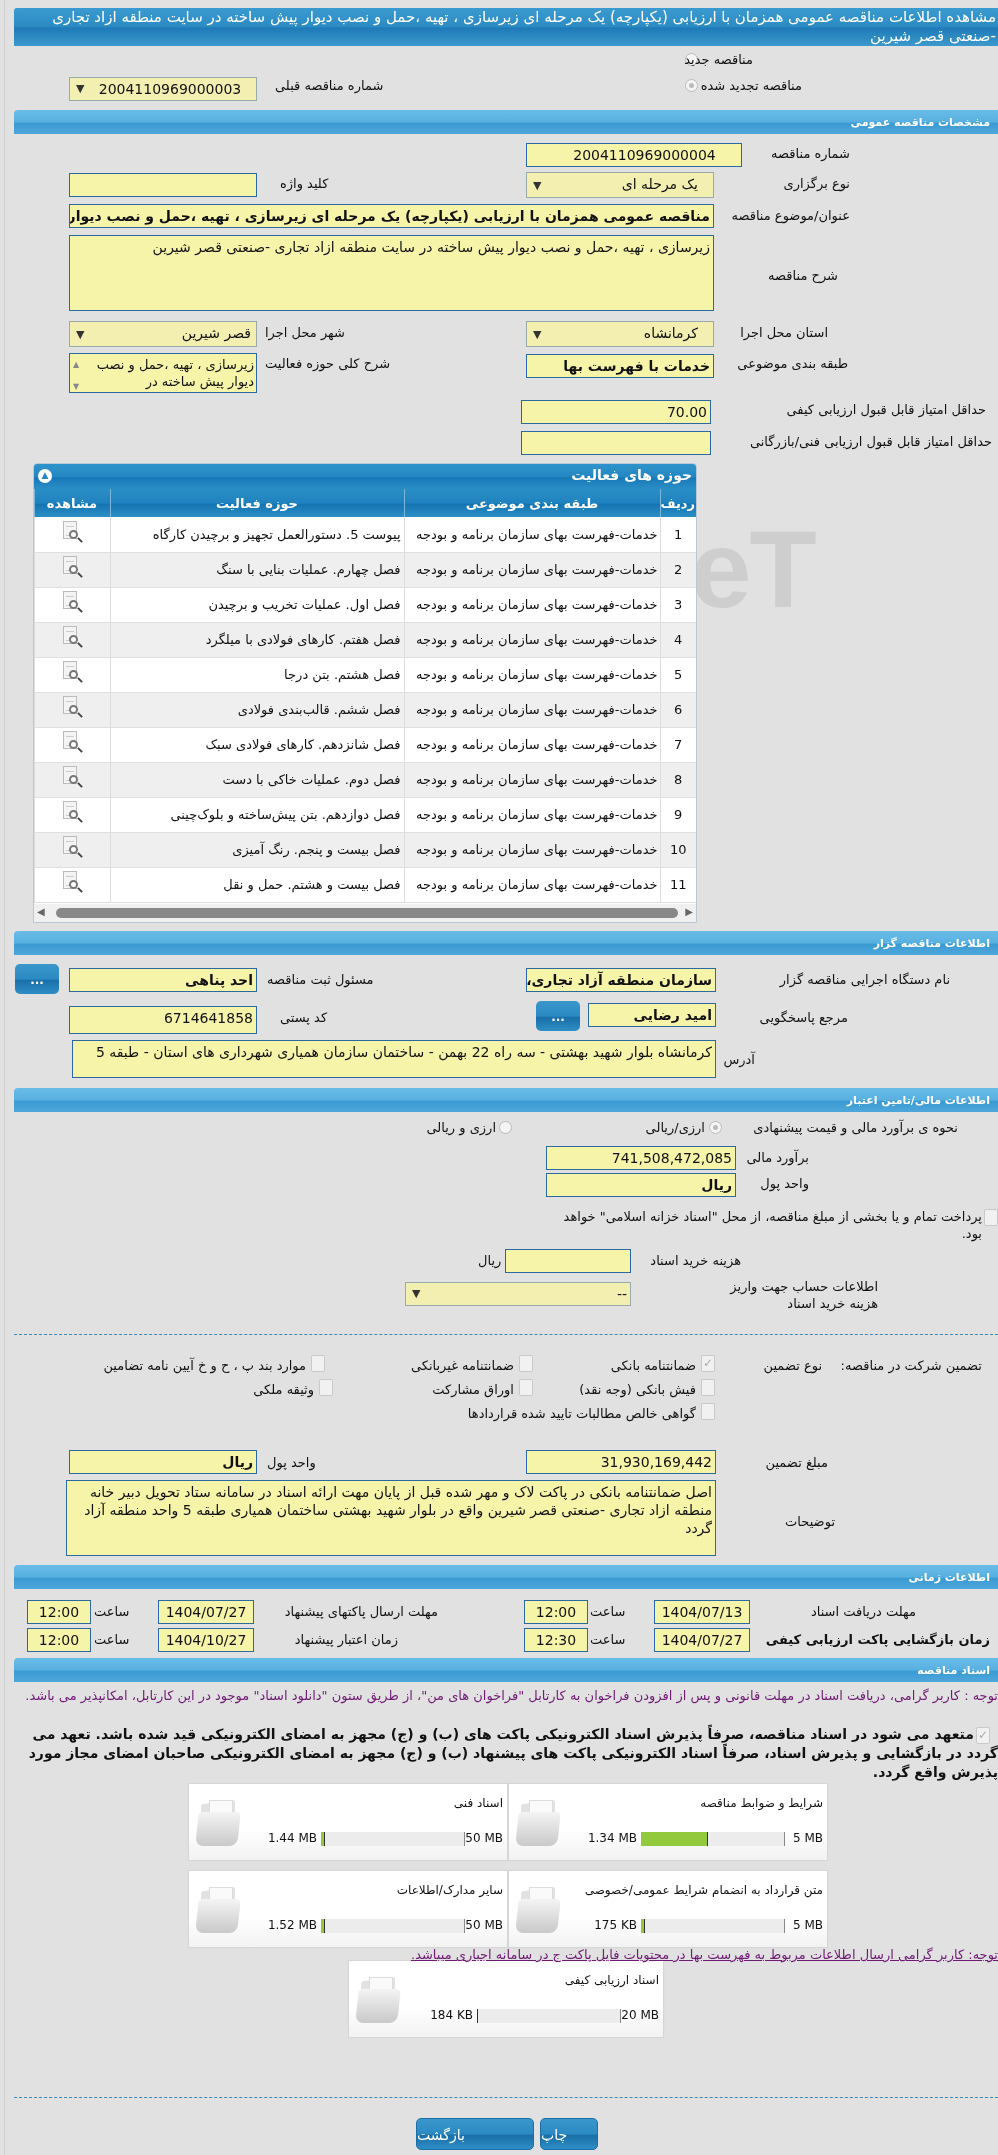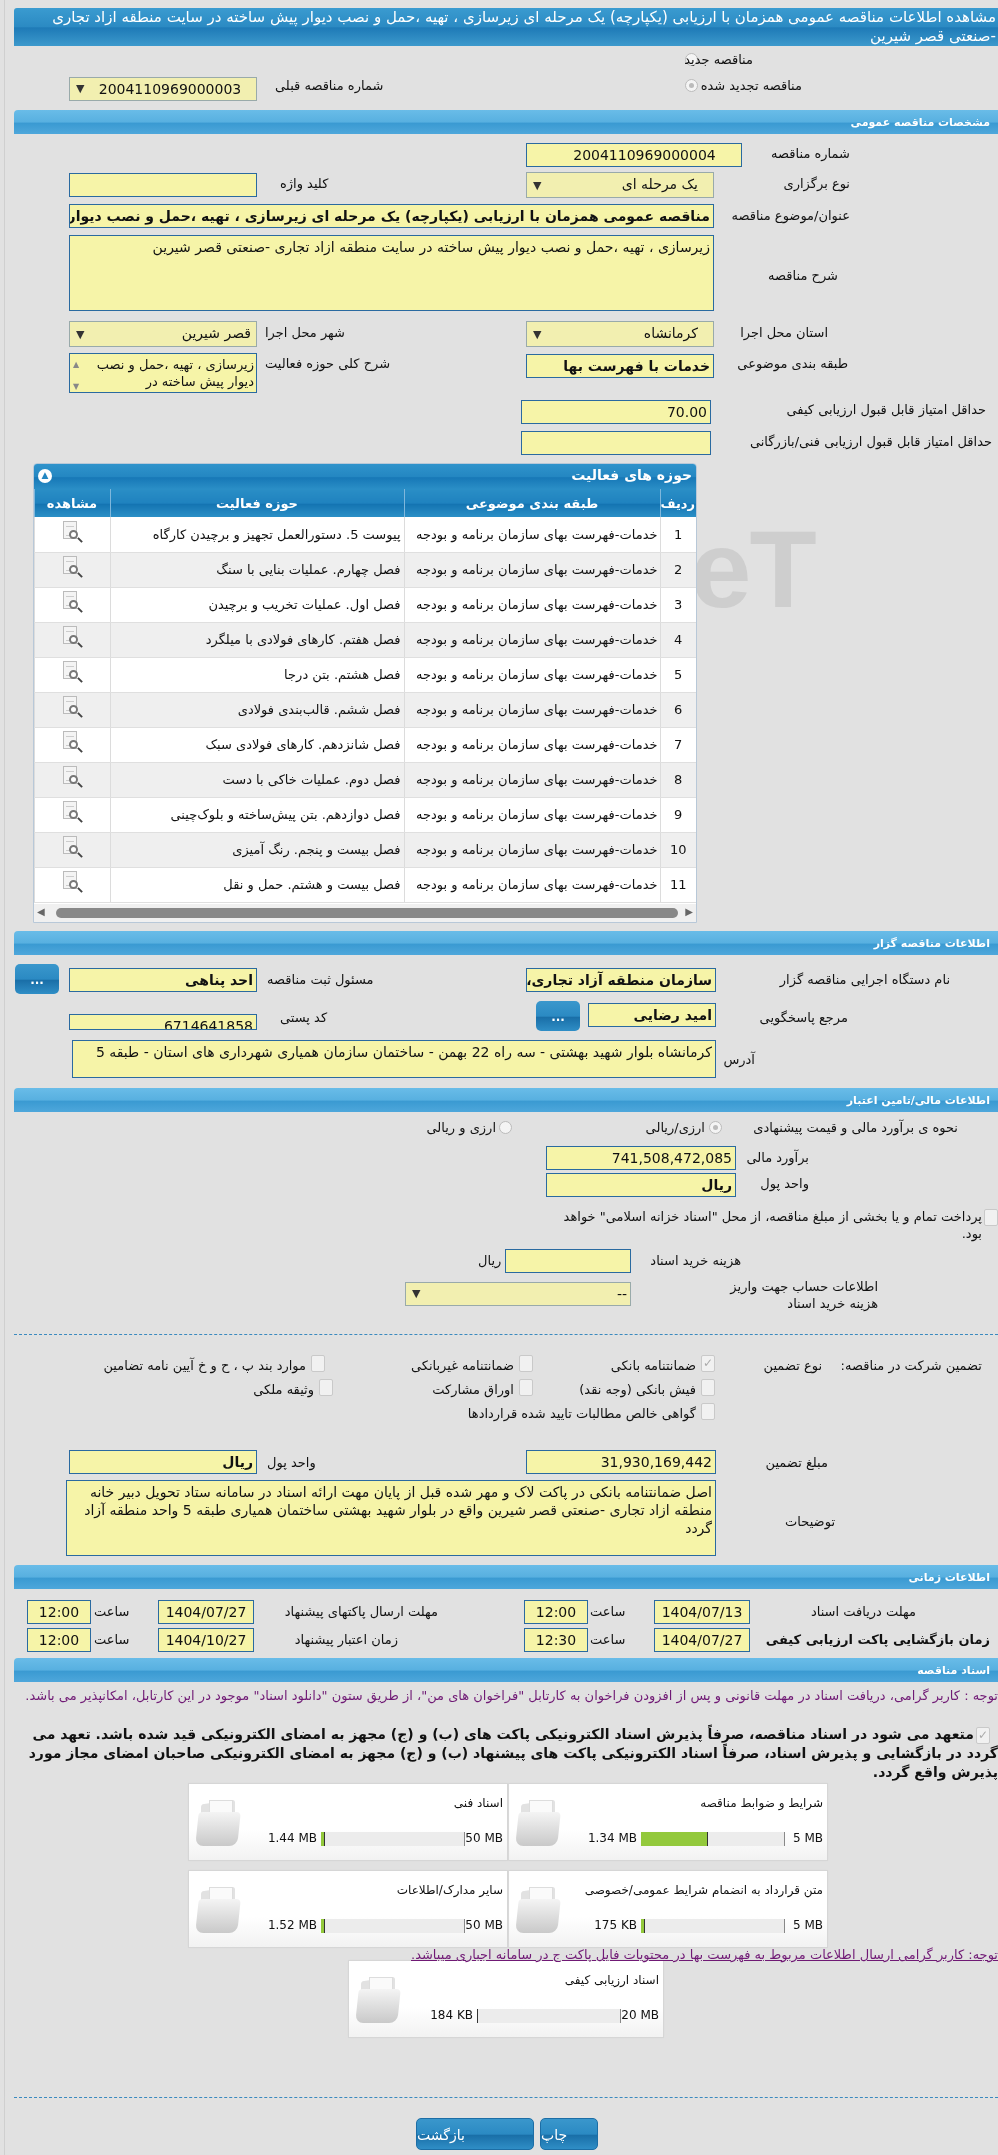--- a/index.html
+++ b/index.html
@@ -277,21 +277,21 @@
 <div class="lbl" style="right:48px; top:972px;">نام دستگاه اجرایی مناقصه گزار</div>
 <div class="field bold" style="left:526px; top:968px; width:190px; height:24px;">سازمان منطقه آزاد تجاری، صنعتی قصر شیرین</div>
 <div class="lbl" style="left:267px; top:972px;">مسئول ثبت مناقصه</div>
 <div class="field bold" style="left:69px; top:968px; width:188px; height:24px;">احد پناهی</div>
 <div class="dots-btn" style="left:15px; top:964px;">...</div>
 
 <div class="lbl" style="right:150px; top:1010px;">مرجع پاسخگویی</div>
 <div class="field bold" style="left:588px; top:1003px; width:128px; height:24px;">امید رضایی</div>
 <div class="dots-btn" style="left:536px; top:1001px;">...</div>
 <div class="lbl" style="left:280px; top:1010px;">کد پستی</div>
-<div class="field num" style="left:69px; top:1006px; width:188px; height:16px;margin-top:8px;">6714641858</div>
+<div class="field num" style="left:69px; top:1006px; width:188px; height:28px;">6714641858</div>
 
 <div class="lbl" style="right:243px; top:1052px;">آدرس</div>
 <div class="field area" style="left:72px; top:1040px; width:644px; height:38px;">کرمانشاه بلوار شهید بهشتی - سه راه 22 بهمن - ساختمان سازمان همیاری شهرداری های استان - طبقه 5</div>
 
 <div class="sec-head" style="top:1088px;">اطلاعات مالی/تامین اعتبار</div>
 <div class="lbl" style="right:40px; top:1120px;">نحوه ی برآورد مالی و قیمت پیشنهادی</div>
 <div class="radio on" style="right:276px; top:1121px;"></div>
 <div class="lbl" style="right:293px; top:1120px;">ارزی/ریالی</div>
 <div class="radio" style="right:486px; top:1121px;"></div>
 <div class="lbl" style="right:502px; top:1120px;">ارزی و ریالی</div>

